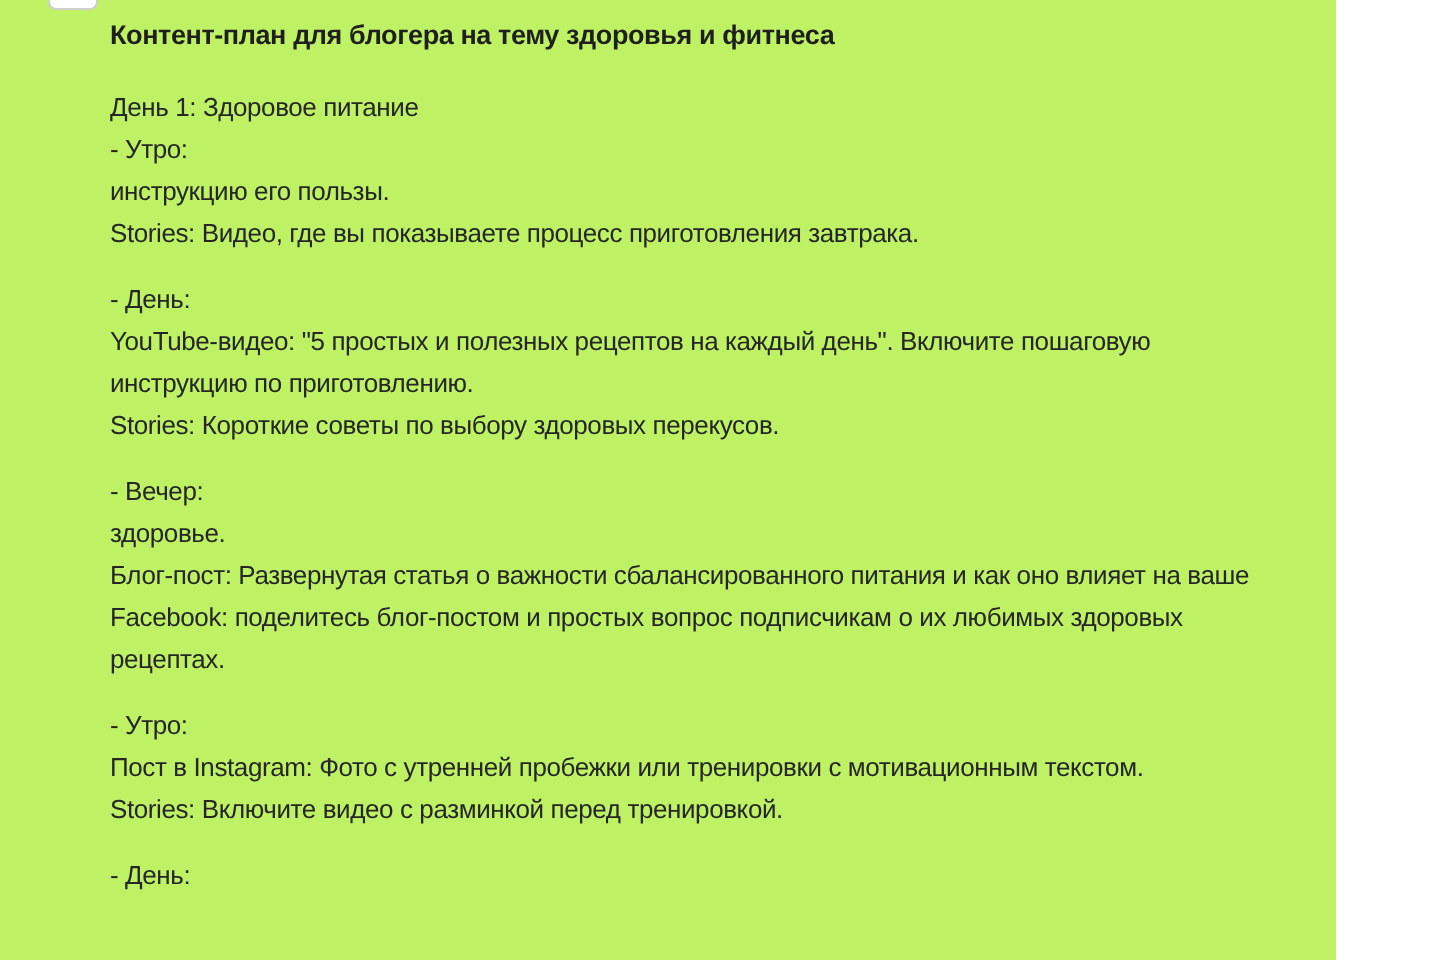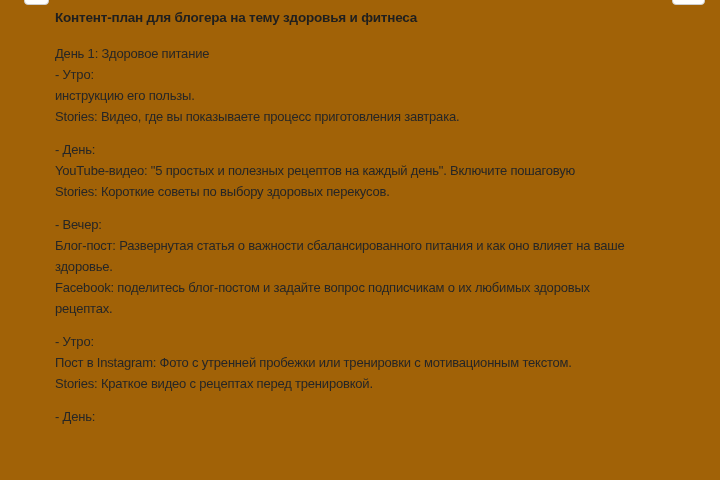--- a/index.html
+++ b/index.html
@@ -2,23 +2,23 @@
 <html><head>
 <meta charset="utf-8">
 <style>
   html, body {
     margin: 0;
     padding: 0;
     background: #ffffff;
   }
   .doc {
     position: relative;
-    width: 720px;
+    width: 668px;
     height: 480px;
-    background: #a16207;
+    background: #bef264;
     overflow: hidden;
     font-family: "Liberation Sans", "DejaVu Sans", sans-serif;
   }
   .ui-remnant {
     position: absolute;
     top: -4px;
     height: 7px;
     background: #ffffff;
     border: 1px solid #cfcfcf;
     border-radius: 0 0 4px 4px;
@@ -66,35 +66,36 @@
     <div class="block">
       <div class="line">День 1: Здоровое питание</div>
       <div class="line">- Утро:</div>
       <div class="line">инструкцию его пользы.</div>
       <div class="line">Stories: Видео, где вы показываете процесс приготовления завтрака.</div>
     </div>
 
     <div class="block">
       <div class="line">- День:</div>
       <div class="line">YouTube-видео: "5 простых и полезных рецептов на каждый день". Включите пошаговую</div>
+      <div class="line">инструкцию по приготовлению.</div>
       <div class="line">Stories: Короткие советы по выбору здоровых перекусов.</div>
     </div>
 
     <div class="block">
       <div class="line">- Вечер:</div>
+      <div class="line">здоровье.</div>
       <div class="line">Блог-пост: Развернутая статья о важности сбалансированного питания и как оно влияет на ваше</div>
-      <div class="line">здоровье.</div>
-      <div class="line">Facebook: поделитесь блог-постом и задайте вопрос подписчикам о их любимых здоровых</div>
+      <div class="line">Facebook: поделитесь блог-постом и простых вопрос подписчикам о их любимых здоровых</div>
       <div class="line">рецептах.</div>
     </div>
 
     <div class="block">
       <div class="line">- Утро:</div>
       <div class="line">Пост в Instagram: Фото с утренней пробежки или тренировки с мотивационным текстом.</div>
-      <div class="line">Stories: Краткое видео с рецептах перед тренировкой.</div>
+      <div class="line">Stories: Включите видео с разминкой перед тренировкой.</div>
     </div>
 
     <div class="block">
       <div class="line">- День:</div>
     </div>
 
   </div>
 </div>
 
 </body></html>

